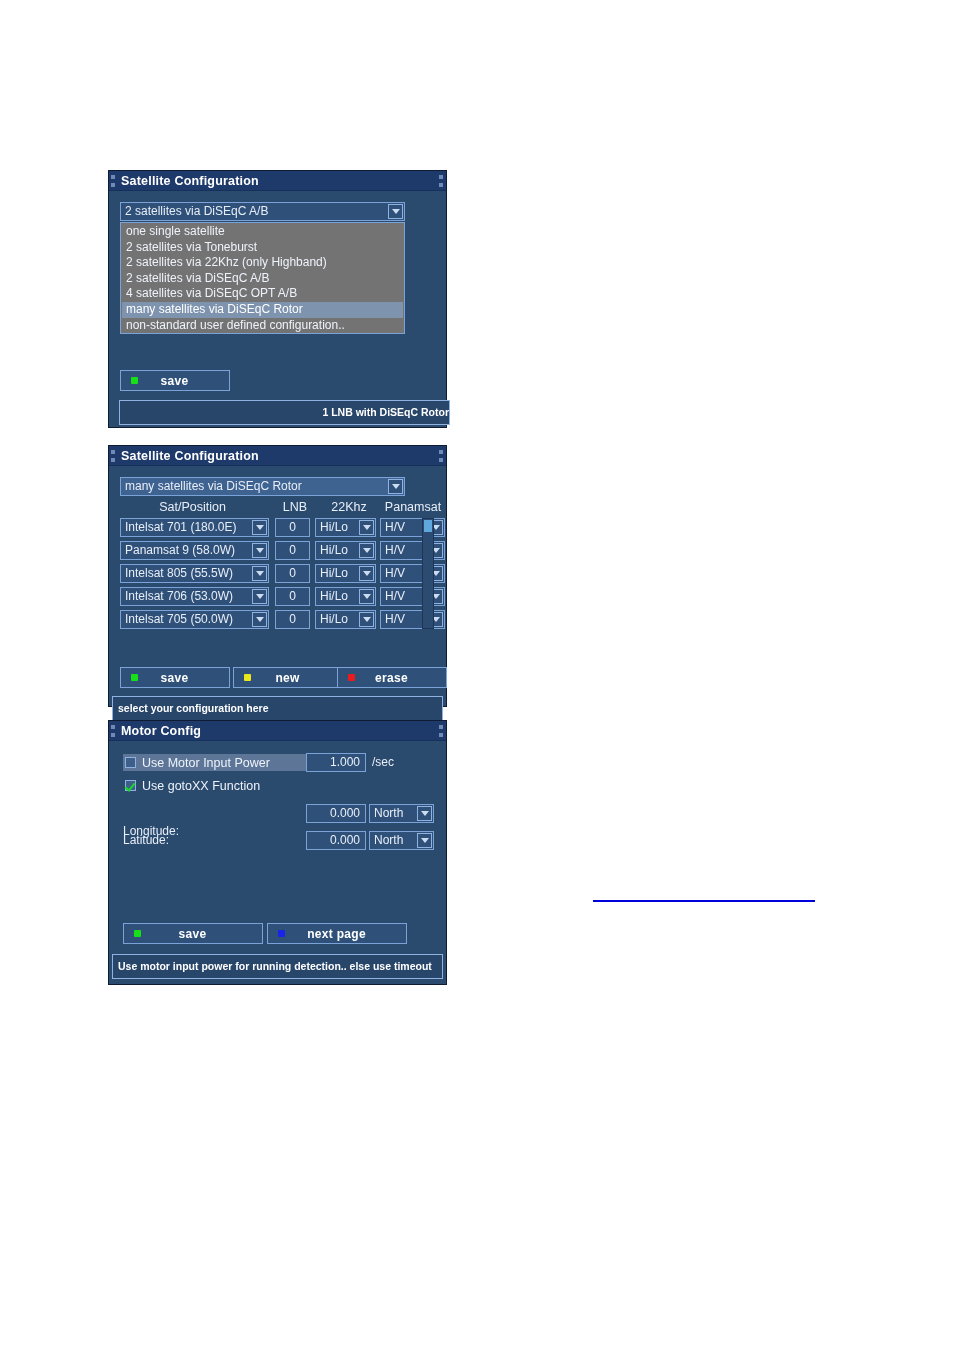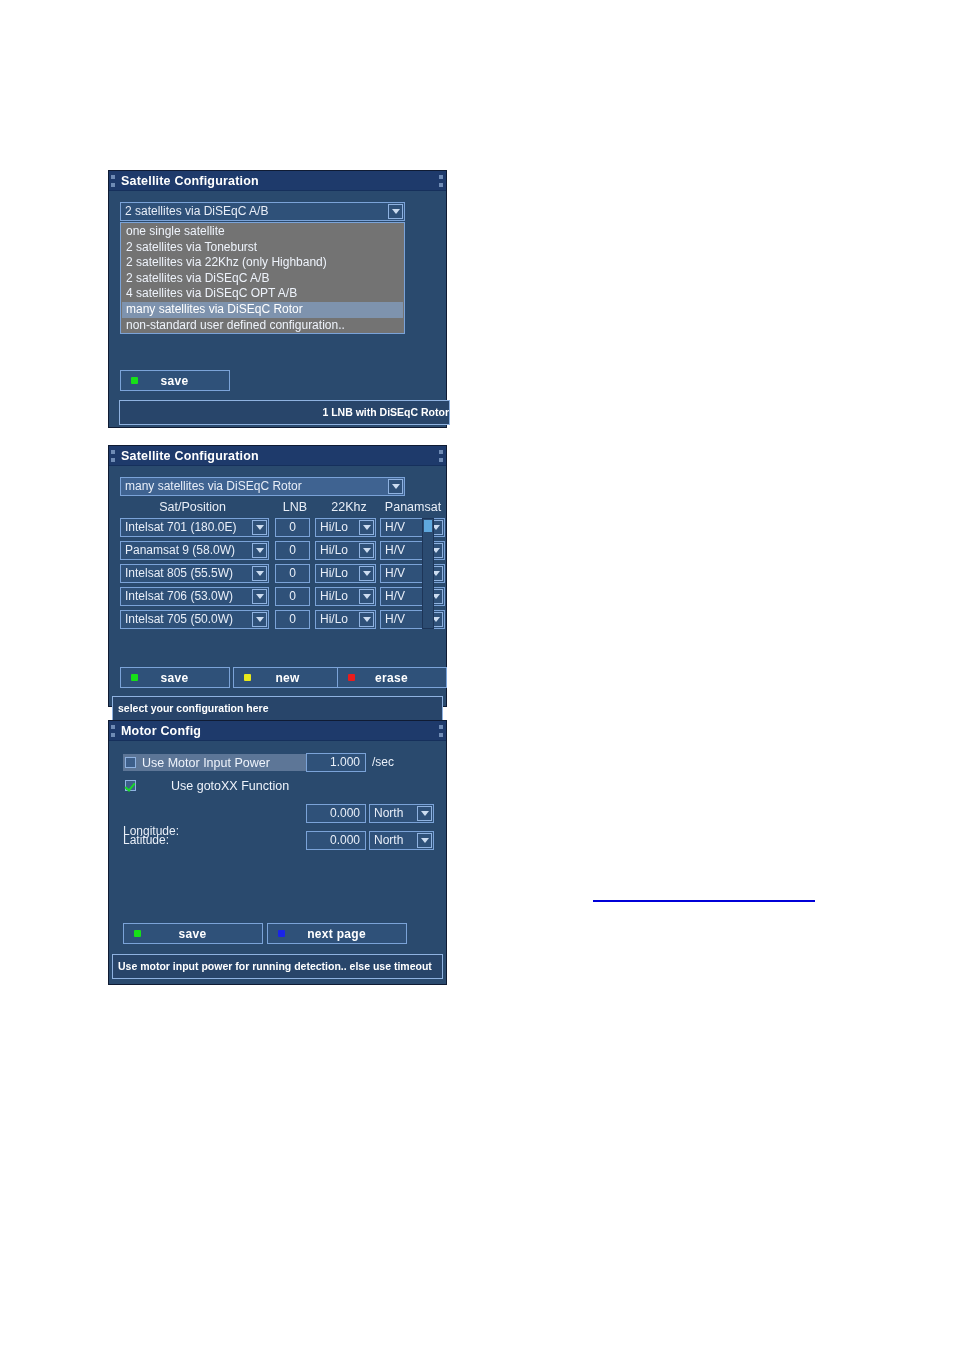--- a/index.html
+++ b/index.html
@@ -378,21 +378,21 @@
     </div>
     <div class="body">
 
       <div class="ckrow hl" style="left:14px;top:13px;width:186px;">
         <span class="cbox"></span>
         <span class="cklbl">Use Motor Input Power</span>
       </div>
       <div class="field" style="left:197px;top:12px;width:60px;">1.000</div>
       <div class="plainlbl" style="left:263px;top:14px;">/sec</div>
 
-      <div class="ckrow" style="left:14px;top:36px;width:186px;gap:29px;">
+      <div class="ckrow" style="left:14px;top:36px;width:186px;">
         <span class="cbox checked"></span>
         <span class="cklbl">Use gotoXX Function</span>
       </div>
 
       <div class="plainlbl" style="left:14px;top:55px;margin-top:28px;">Longitude:</div>
       <div class="field" style="left:197px;top:63px;width:60px;">0.000</div>
       <div class="combo" style="left:260px;top:63px;width:65px;">
         <span class="ctext">North</span>
         <span class="arrowbtn">
             <span class="tri"></span>

